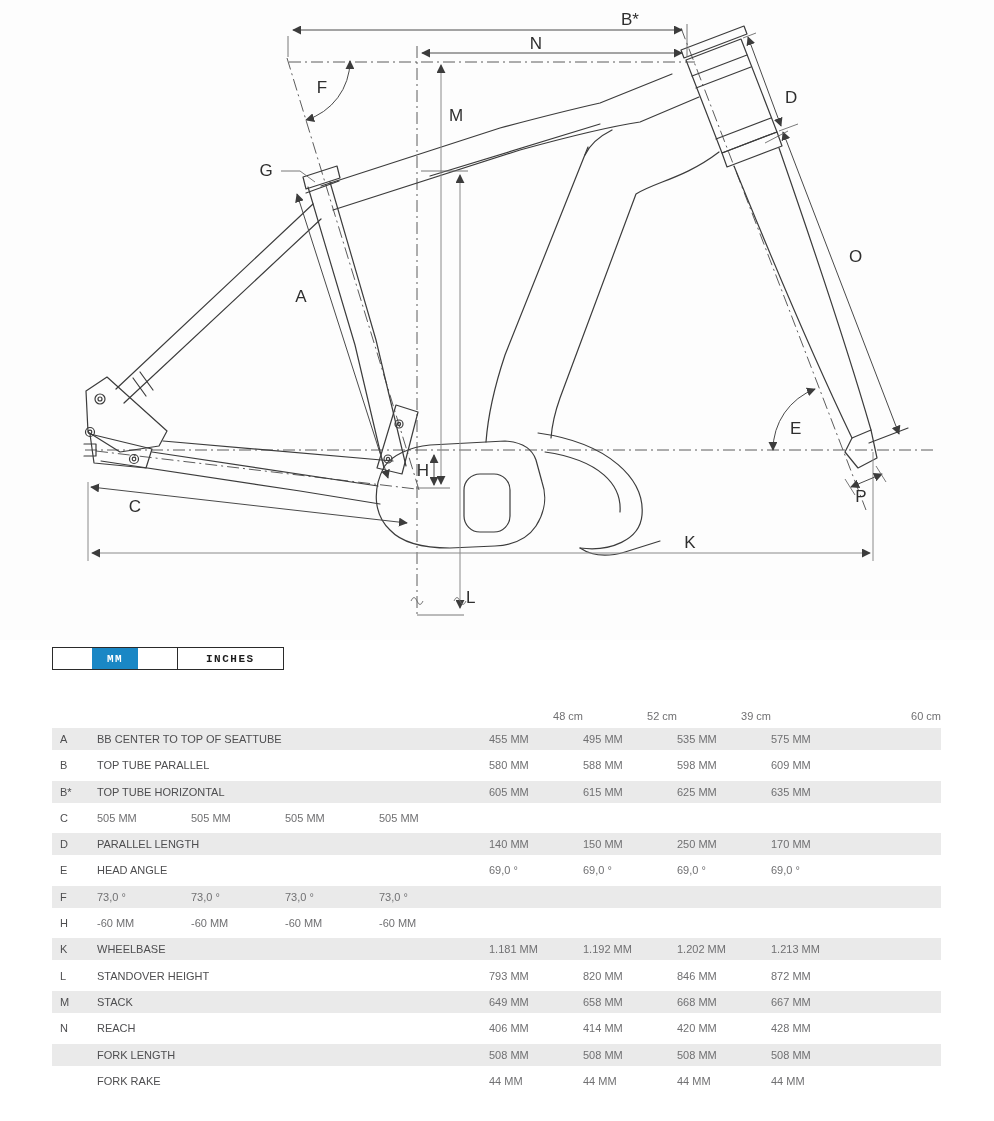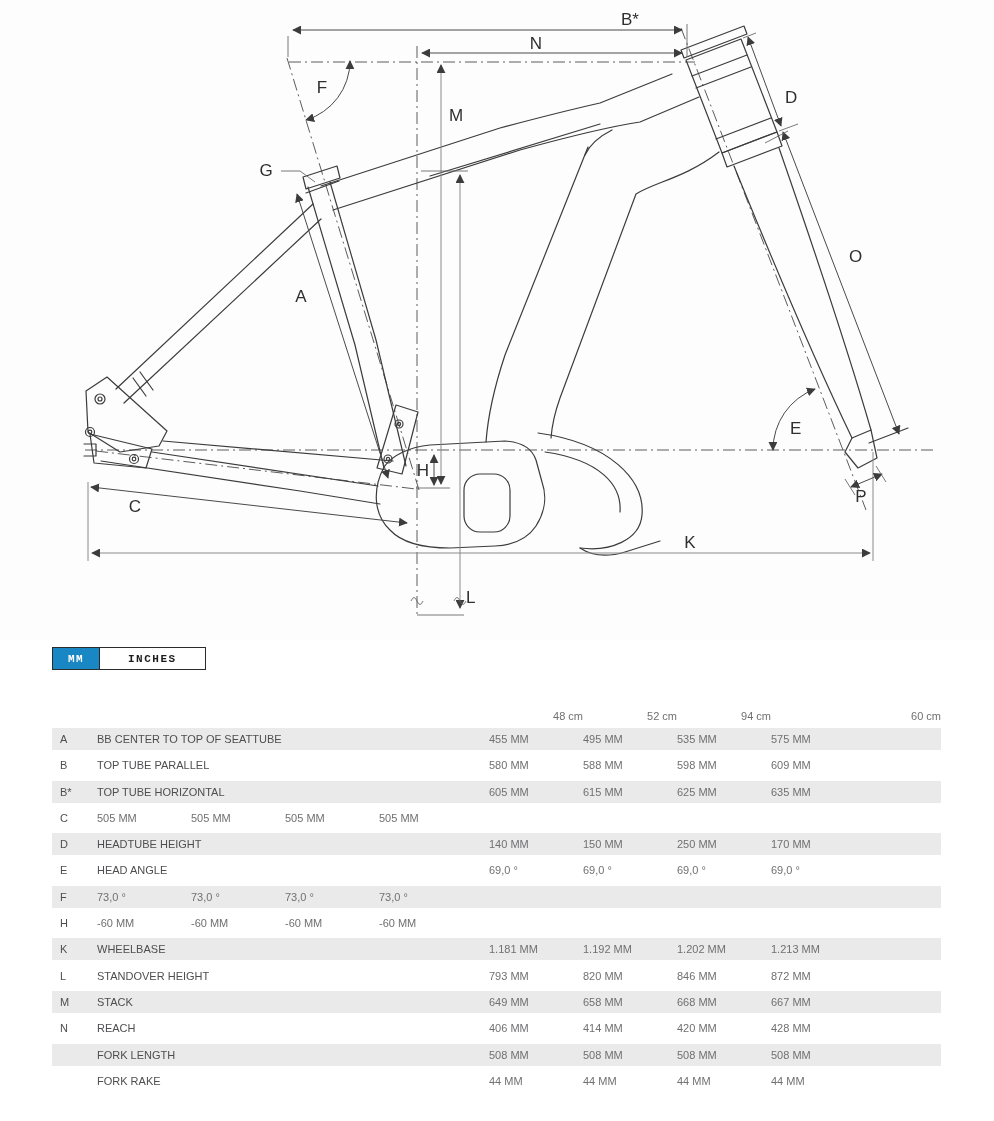--- a/index.html
+++ b/index.html
@@ -11,21 +11,21 @@
   .frame{fill:none;stroke:#3c3c3c;stroke-width:1.2;stroke-linejoin:round;stroke-linecap:round;}
   .dim{fill:none;stroke:#4a4a4a;stroke-width:1;}
   .dimg{fill:none;stroke:#8a8a8a;stroke-width:1;}
   .ext{fill:none;stroke:#6a6a6a;stroke-width:0.9;}
   .dd{fill:none;stroke:#4a4a4a;stroke-width:0.9;stroke-dasharray:12 4 2 4;}
   .arrowhead{fill:#3c3c3c;}
 
   
   .unit-toggle{display:inline-flex;margin:7px 0 0 52px;border:1px solid #2b2b2b;box-sizing:border-box;height:23px;
                font-family:"Liberation Mono",monospace;font-size:11px;font-weight:bold;letter-spacing:1.5px;}
-  .unit-toggle .seg{display:flex;align-items:center;justify-content:center;height:100%;box-sizing:border-box;cursor:pointer;}
+  .unit-toggle .seg{display:flex;align-items:center;justify-content:center;height:100%;box-sizing:border-box;cursor:pointer;margin-left:39px;}
   .unit-toggle .seg.mm{width:46px;color:#fff;}
   .unit-toggle .seg.inches{padding:0 28px;background:#fff;color:#1c1c1c;border-left:1px solid #2b2b2b;}
 
   
   .geo-table{margin:36px 53px 0 52px;}
   .g-head{display:flex;height:20px;margin-bottom:2px;align-items:center;
           font-size:11px;color:#55565a;text-align:right;}
   .trow{display:flex;height:22px;margin-bottom:4.3px;align-items:center;font-size:11px;}
   .trow.striped{background:#eaeaea;}
   .c-letter{width:45px;box-sizing:border-box;padding-left:8px;color:#4e4e50;flex:0 0 auto;}
@@ -184,21 +184,21 @@
   <div class="seg inches">INCHES</div>
 </div>
 
 
 <div class="geo-table">
   <div class="g-head">
     <div class="c-letter"></div>
     <div class="c-label"></div>
     <div class="c-val">48 cm</div>
     <div class="c-val">52 cm</div>
-    <div class="c-val">94 cm</div>
+    <div class="c-val">39 cm</div>
     <div class="c-val last">60 cm</div>
   </div>
   <div>
       <div class="trow striped">
         <div class="c-letter">A</div>
         <div class="c-label">BB CENTER TO TOP OF SEATTUBE</div>
         <div class="c-val">455 MM</div>
         <div class="c-val">495 MM</div>
         <div class="c-val">535 MM</div>
         <div class="c-val last">575 MM</div>
@@ -221,21 +221,21 @@
       </div>
       <div class="trow">
         <div class="c-letter">C</div>
         <div class="c-val">505 MM</div>
         <div class="c-val">505 MM</div>
         <div class="c-val">505 MM</div>
         <div class="c-val last">505 MM</div>
       </div>
       <div class="trow striped">
         <div class="c-letter">D</div>
-        <div class="c-label">HEADTUBE HEIGHT</div>
+        <div class="c-label">PARALLEL LENGTH</div>
         <div class="c-val">140 MM</div>
         <div class="c-val">150 MM</div>
         <div class="c-val">250 MM</div>
         <div class="c-val last">170 MM</div>
       </div>
       <div class="trow">
         <div class="c-letter">E</div>
         <div class="c-label">HEAD ANGLE</div>
         <div class="c-val">69,0 °</div>
         <div class="c-val">69,0 °</div>

